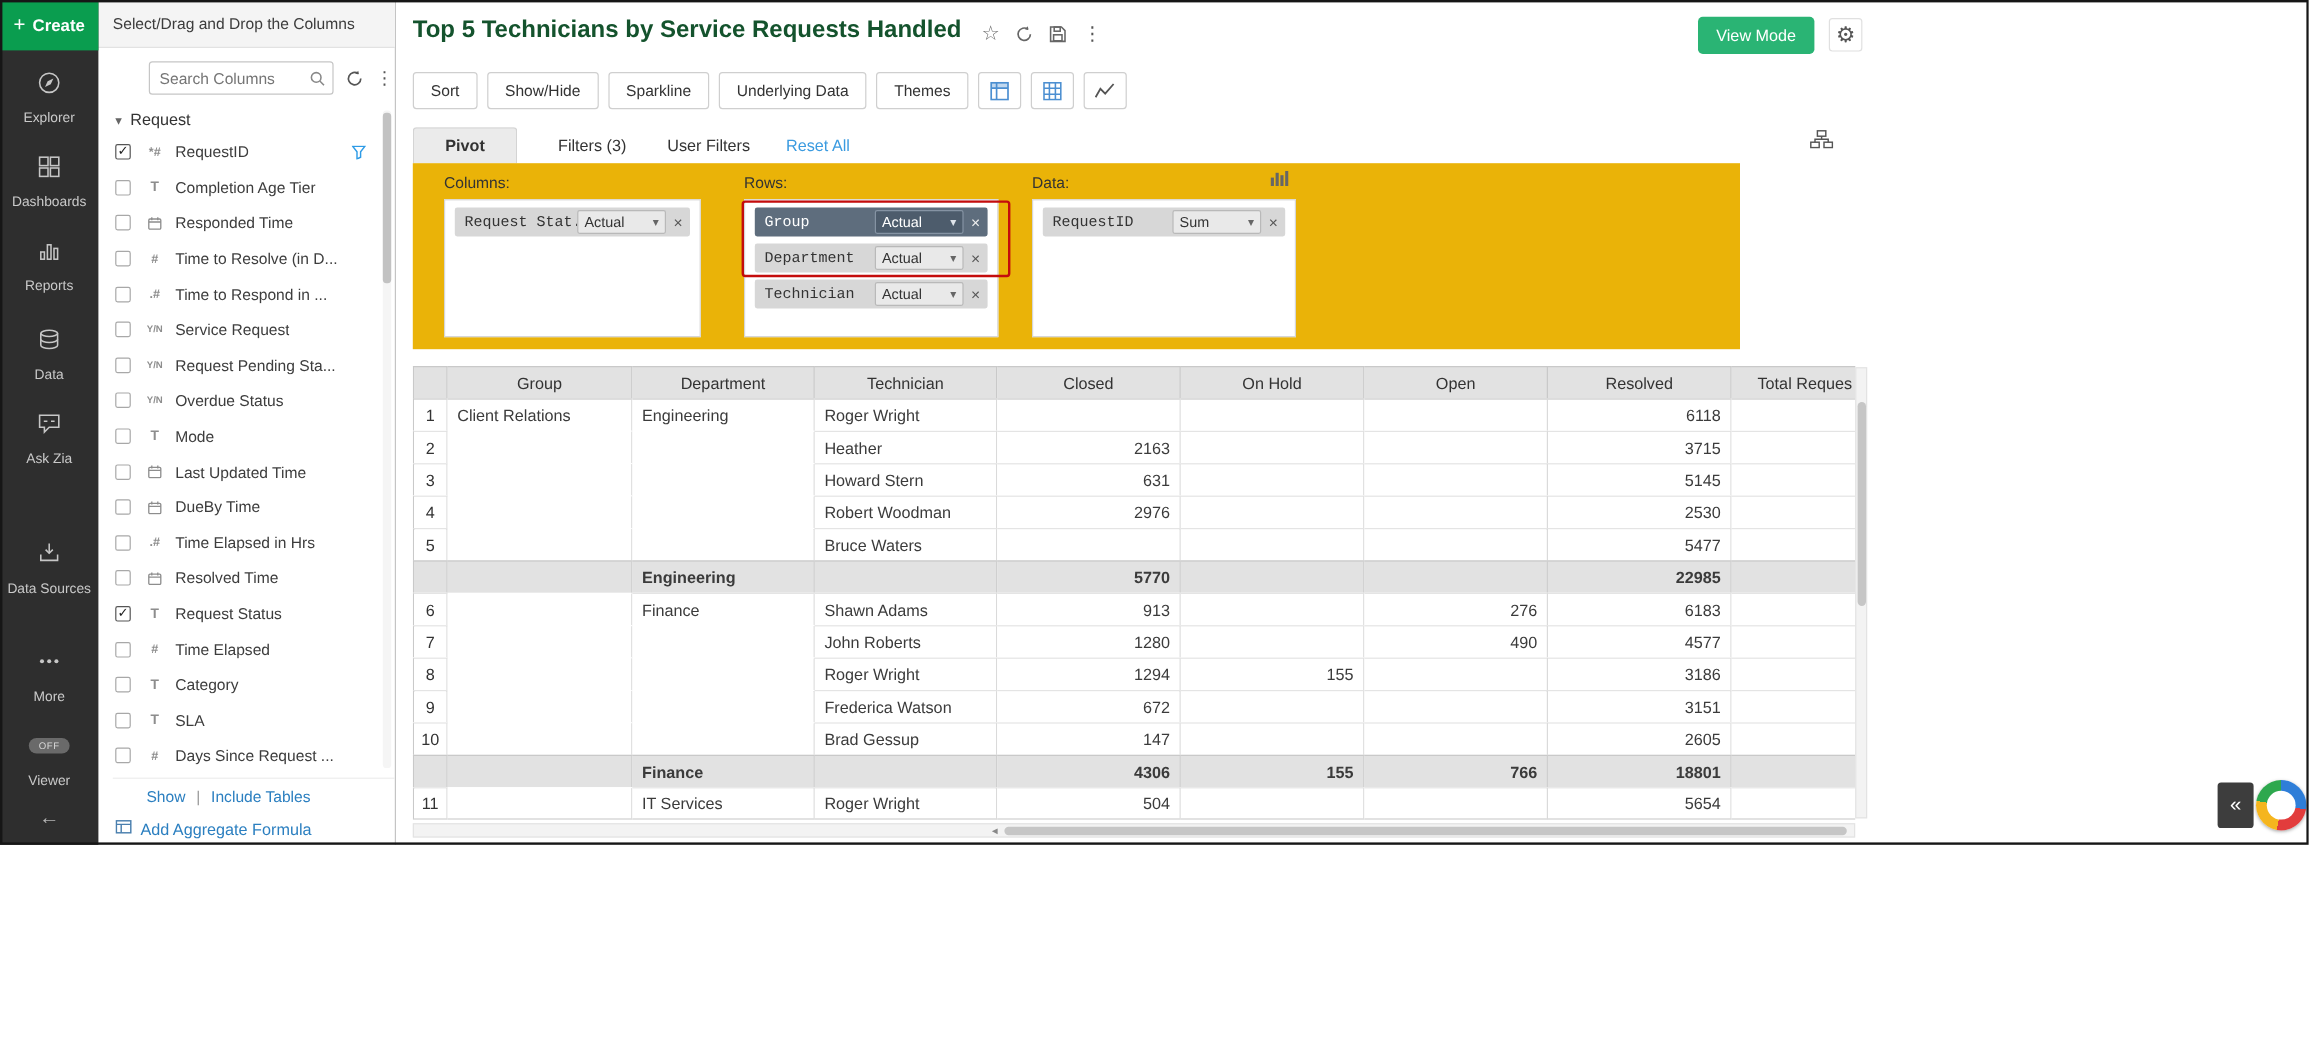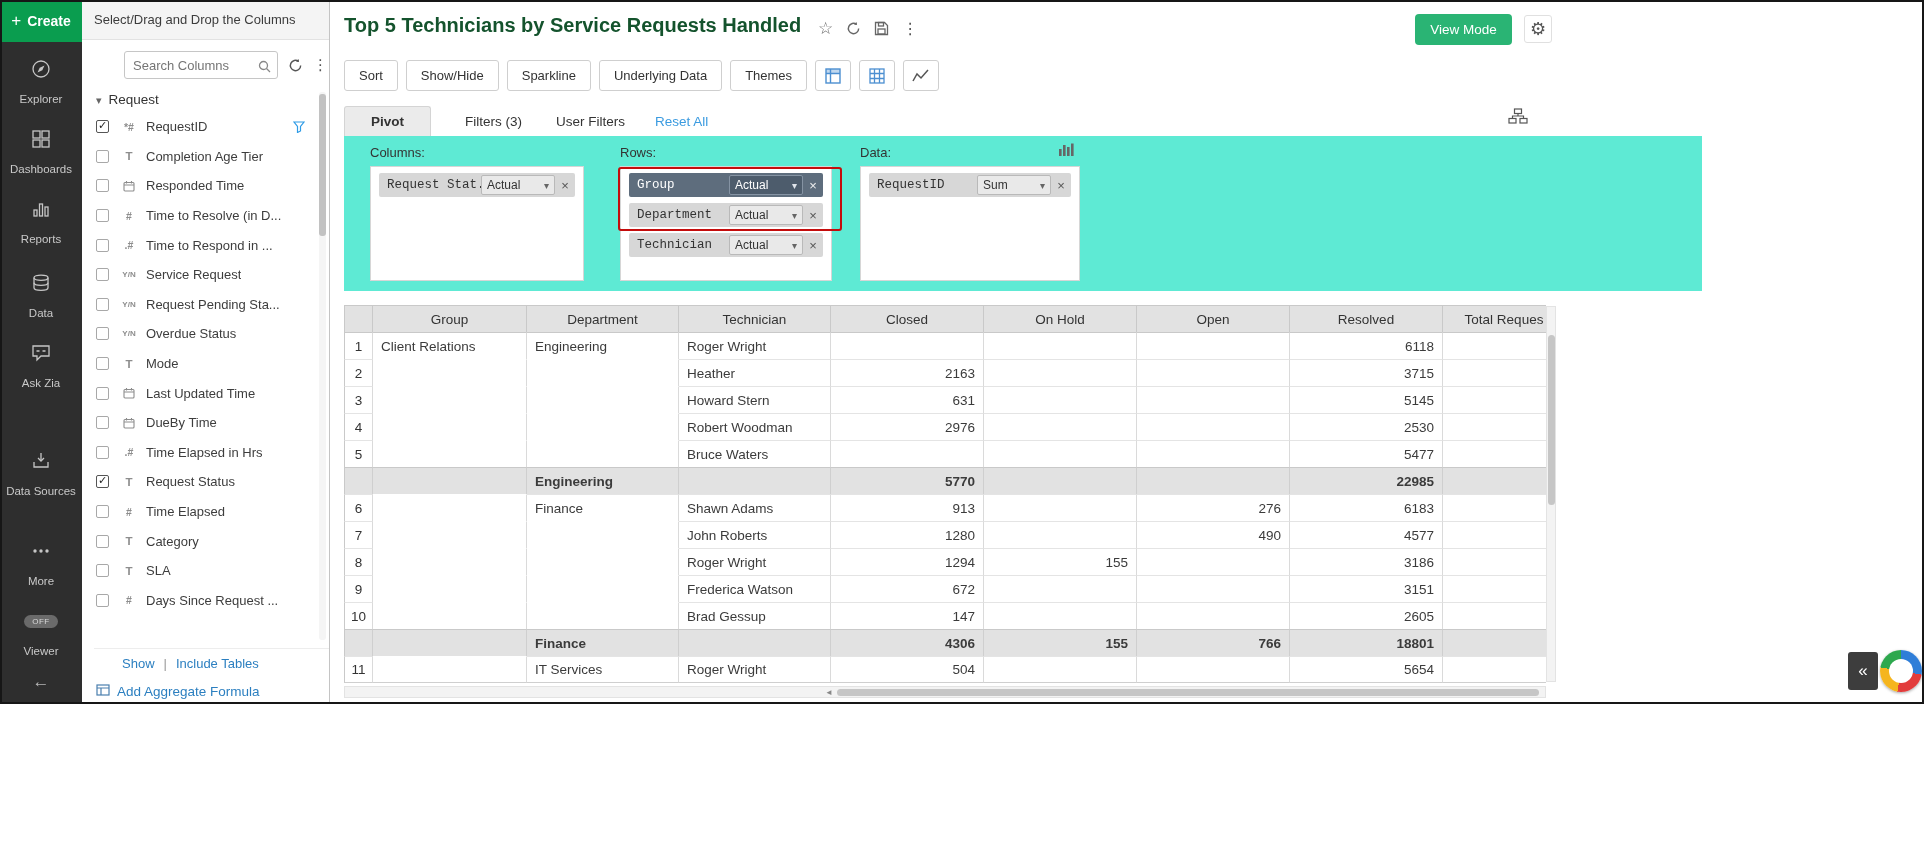--- a/index.html
+++ b/index.html
@@ -63,21 +63,21 @@
   .tb-icon { width:36px; justify-content:center; padding:0; }
 
   
   .tabs { position:absolute; left:344px; top:106px; height:30px; display:flex; align-items:flex-end; }
   .tab-pivot { height:30px; padding:0 26px; background:#ebebeb; border:1px solid #d4d4d4; border-bottom:none; border-radius:3px 3px 0 0; display:flex; align-items:center; font-size:13.5px; font-weight:700; color:#333; cursor:pointer; }
   .tab-plain { margin-left:34px; font-size:13.5px; color:#333; padding-bottom:7px; cursor:pointer; }
   .tab-reset { margin-left:30px; font-size:13.5px; color:#3b9be0; padding-bottom:7px; cursor:pointer; }
   .sitemap { position:absolute; left:1508px; top:108px; cursor:pointer; }
 
   
-  .builder { position:absolute; left:344px; top:136px; width:1358px; height:155px; background:#5eead4; }
+  .builder { position:absolute; left:344px; top:136px; width:1106px; height:155px; background:#eab308; }
   .zone-label { position:absolute; top:9px; font-size:13px; color:#333; }
   .zl-cols { left:26px; } .zl-rows { left:276px; } .zl-data { left:516px; }
   .zone-box { position:absolute; top:30px; height:115px; background:#fff; border:1px solid #d6d6d6; }
   .zb-cols { left:26px; width:214px; } .zb-rows { left:276px; width:212px; } .zb-data { left:516px; width:220px; }
   .chip { height:24px; margin:6px 8px 0; background:#d7d7d7; border-radius:2px; display:flex; align-items:center; font-size:12.5px; color:#333; cursor:pointer; }
   .chip .cname { flex:1; padding:0 4px 0 8px; white-space:nowrap; overflow:hidden;font-family:Liberation Mono, monospace; }
   .chip .csel { width:74px; height:20px; background:#e9e9e9; border:1px solid #b9b9b9; border-radius:2px; display:flex; align-items:center; justify-content:space-between; padding:0 5px; font-size:12px; color:#333; flex:none; cursor:pointer; }
   .chip .caret { font-size:10px; color:#666; }
   .chip .cx { width:20px; text-align:center; color:#555; font-size:13px; flex:none; cursor:pointer; }
   .chip.selected { background:#5e6d7d; color:#fff; }
@@ -315,20 +315,30 @@
           </svg>
         </span>
         <span class="flabel">DueBy Time</span>
       </div>
       <div class="field-row">
         <span class="cb"></span>
         <span class="ftype">
           <span class="tnum">.#</span>
         </span>
         <span class="flabel">Time Elapsed in Hrs</span>
+      </div>
+      <div class="field-row">
+        <span class="cb"></span>
+        <span class="ftype">
+          <svg width="12" height="12" viewBox="0 0 12 12" fill="none" stroke="#8d8d8d" stroke-width="1.1">
+            <rect x="1" y="2.5" width="10" height="8.5" rx="1"></rect>
+            <path d="M1 5h10M3.5 1v2.5M8.5 1v2.5"></path>
+          </svg>
+        </span>
+        <span class="flabel">Resolved Time</span>
       </div>
       <div class="field-row">
         <span class="cb checked"></span>
         <span class="ftype">
           <span class="ttext">T</span>
         </span>
         <span class="flabel">Request Status</span>
       </div>
       <div class="field-row">
         <span class="cb"></span>

